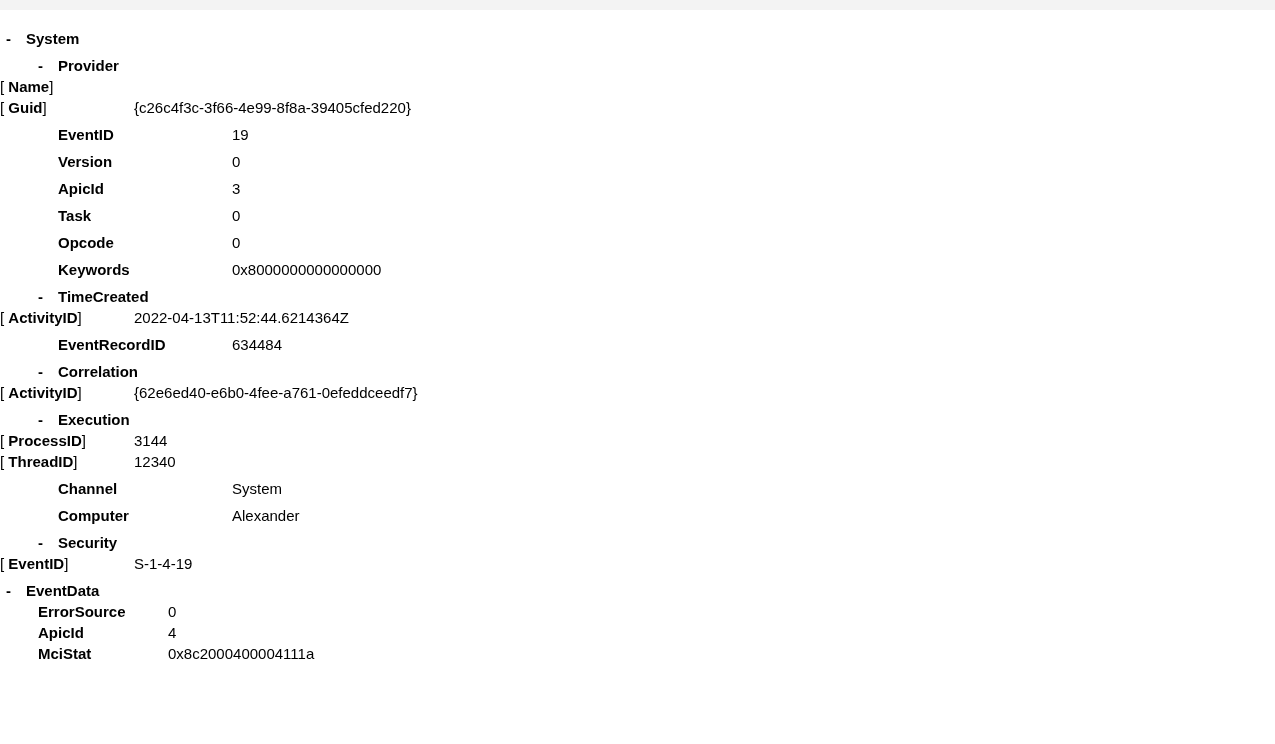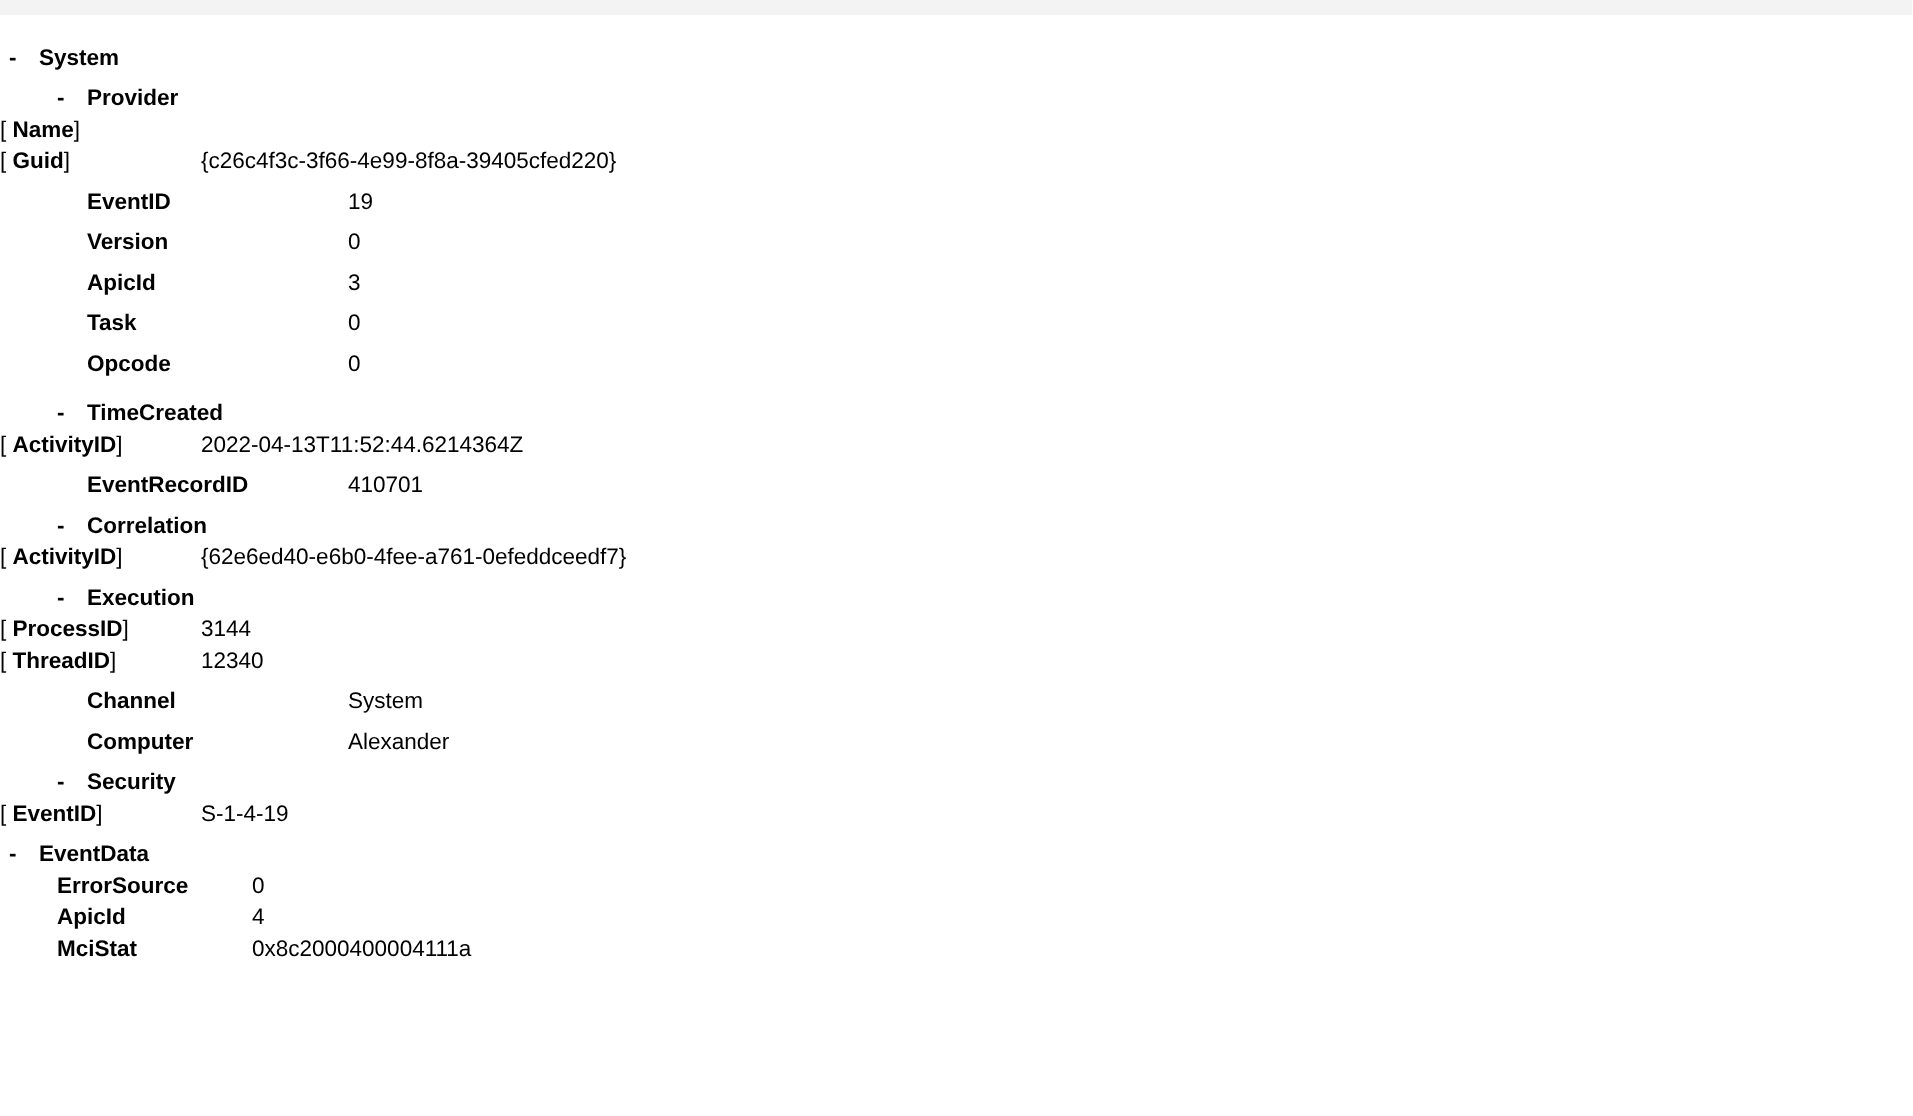--- a/index.html
+++ b/index.html
@@ -113,37 +113,41 @@
     <span class="val">0</span>
   </div>
   <div class="block-space"></div>
 
   <div class="kv-row indent3">
     <span class="keycell key">Opcode</span>
     <span class="val">0</span>
   </div>
   <div class="block-space"></div>
 
+  <div class="kv-row indent3">
+    <span class="keycell key">Keywords</span>
+    <span class="val">0x8000000000000000</span>
+  </div>
   <div class="block-space"></div>
 
   <div class="group-row indent2">
     <span class="dash">-</span>
     <span class="group-label">TimeCreated</span>
   </div>
   <div class="kv-row indent4">
     <span class="keycell">
       <span class="bracket">[ </span><span class="key">ActivityID</span><span class="bracket">]</span>
     </span>
     <span class="val">2022-04-13T11:52:44.6214364Z</span>
   </div>
   <div class="block-space"></div>
 
   <div class="kv-row indent3">
     <span class="keycell key">EventRecordID</span>
-    <span class="val">410701</span>
+    <span class="val">634484</span>
   </div>
   <div class="block-space"></div>
 
   <div class="group-row indent2">
     <span class="dash">-</span>
     <span class="group-label">Correlation</span>
   </div>
   <div class="kv-row indent4">
     <span class="keycell">
       <span class="bracket">[ </span><span class="key">ActivityID</span><span class="bracket">]</span>

